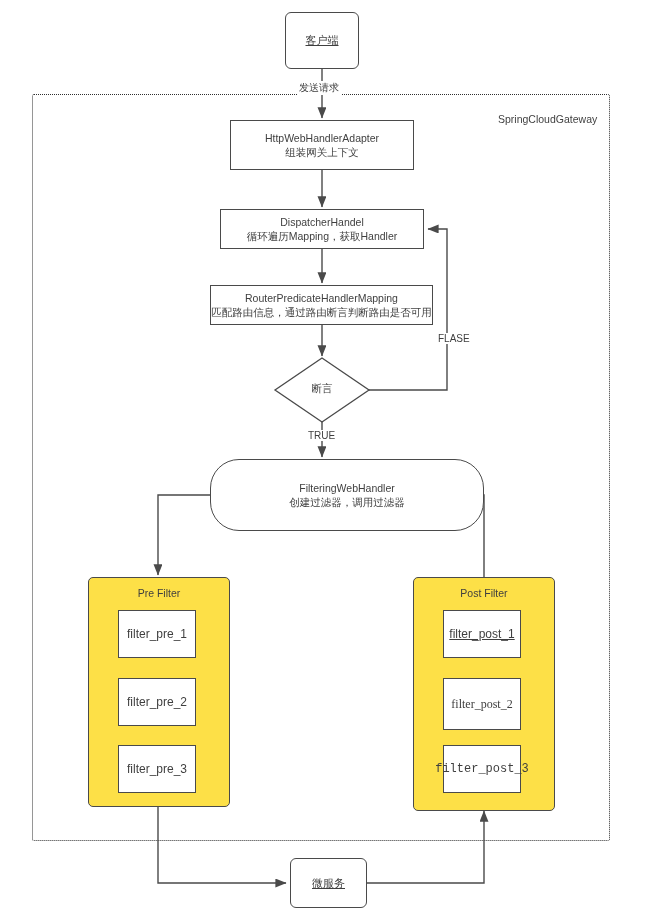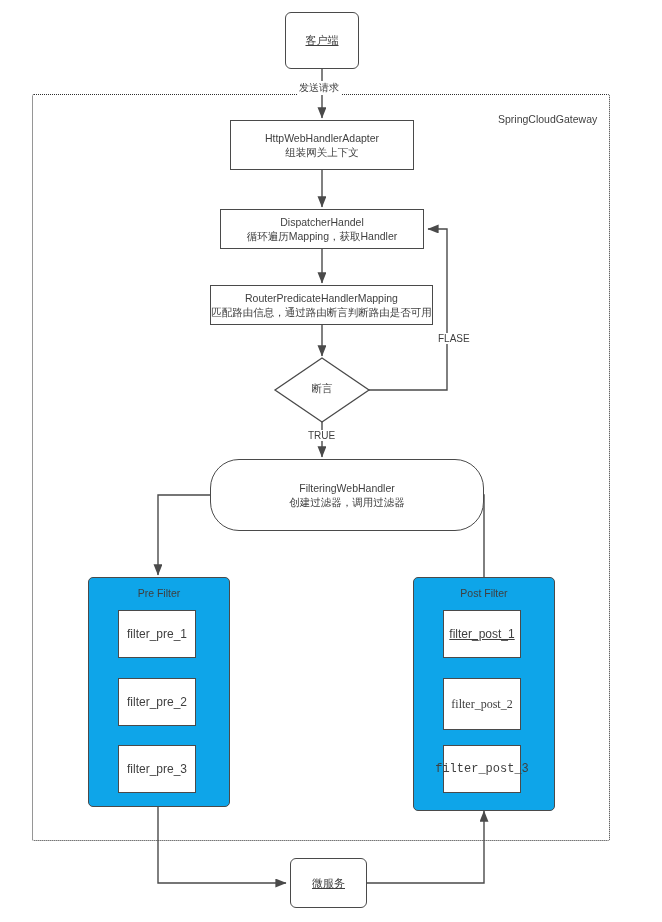--- a/index.html
+++ b/index.html
@@ -37,21 +37,21 @@
   .node .l2{white-space:nowrap;}
   .rounded{border-radius:6px;}
   .fs11{font-size:11px;text-decoration:underline;}
   .fs105{font-size:10.5px;}
   .fs10{font-size:12px;}
   .group-box{
     position:absolute;
     box-sizing:border-box;
     border:1.2px solid #4a4a4a;
     border-radius:5px;
-    background:#0ea5e9;
+    background:#fde047;
   }
   .group-title{
     position:absolute;
     left:0; right:0;
     top:9px;
     text-align:center;
     font-size:10.5px;
     color:#3f3f3f;
   }
   .boundary{

